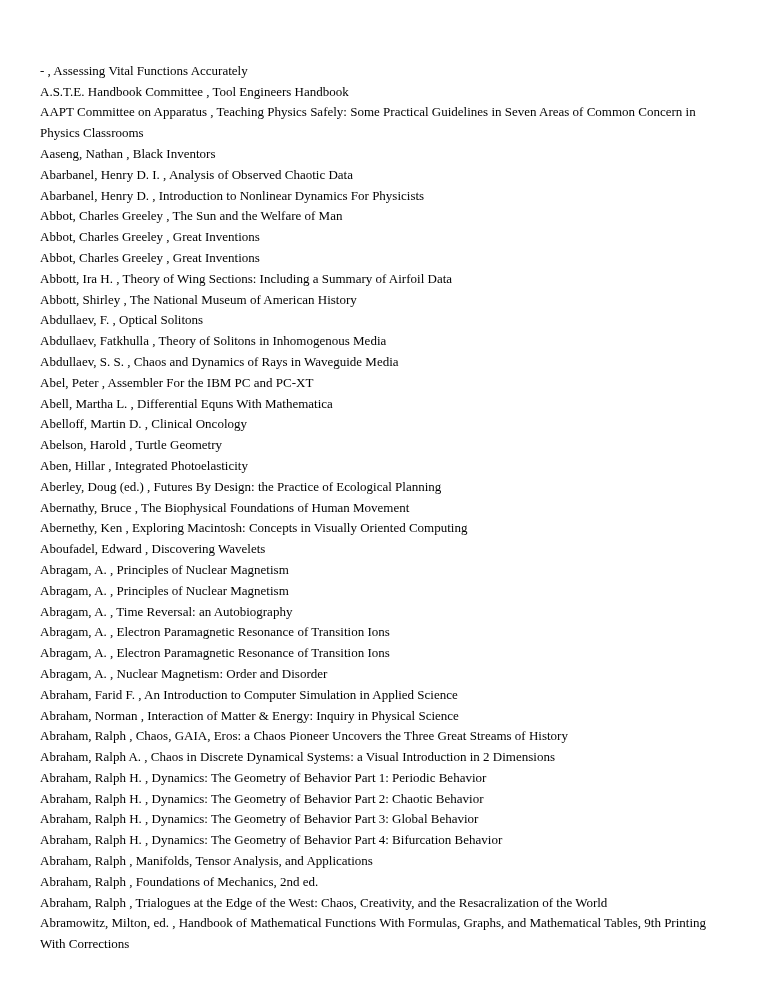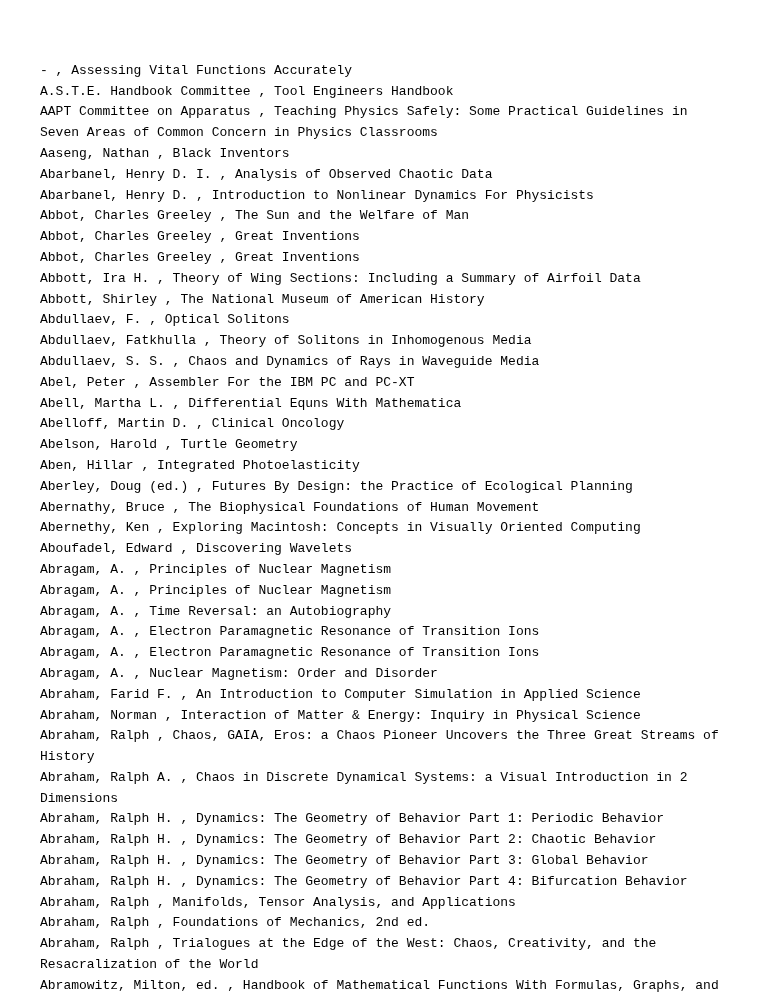--- a/index.html
+++ b/index.html
@@ -14,19 +14,20 @@
       color: #000000;
       padding: 40px 40px 40px 40px;
       line-height: 1.6;
     }
     .book-list {
       white-space: pre-wrap;
       word-wrap: break-word;
     }
     .list-item {
       display: block;
+      font-family: Liberation Serif, serif;
     }
   </style>
 </head>
 <body>
 
 <div class="book-list">
 <span class="list-item">- , Assessing Vital Functions Accurately</span><span class="list-item">A.S.T.E. Handbook Committee , Tool Engineers Handbook</span><span class="list-item">AAPT Committee on Apparatus , Teaching Physics Safely: Some Practical Guidelines in Seven Areas of Common Concern in Physics Classrooms</span><span class="list-item">Aaseng, Nathan , Black Inventors</span><span class="list-item">Abarbanel, Henry D. I. , Analysis of Observed Chaotic Data</span><span class="list-item">Abarbanel, Henry D. , Introduction to Nonlinear Dynamics For Physicists</span><span class="list-item">Abbot, Charles Greeley , The Sun and the Welfare of Man</span><span class="list-item">Abbot, Charles Greeley , Great Inventions</span><span class="list-item">Abbot, Charles Greeley , Great Inventions</span><span class="list-item">Abbott, Ira H. , Theory of Wing Sections: Including a Summary of Airfoil Data</span><span class="list-item">Abbott, Shirley , The National Museum of American History</span><span class="list-item">Abdullaev, F. , Optical Solitons</span><span class="list-item">Abdullaev, Fatkhulla , Theory of Solitons in Inhomogenous Media</span><span class="list-item">Abdullaev, S. S. , Chaos and Dynamics of Rays in Waveguide Media</span><span class="list-item">Abel, Peter , Assembler For the IBM PC and PC-XT</span><span class="list-item">Abell, Martha L. , Differential Equns With Mathematica</span><span class="list-item">Abelloff, Martin D. , Clinical Oncology</span><span class="list-item">Abelson, Harold , Turtle Geometry</span><span class="list-item">Aben, Hillar , Integrated Photoelasticity</span><span class="list-item">Aberley, Doug (ed.) , Futures By Design: the Practice of Ecological Planning</span><span class="list-item">Abernathy, Bruce , The Biophysical Foundations of Human Movement</span><span class="list-item">Abernethy, Ken , Exploring Macintosh: Concepts in Visually Oriented Computing</span><span class="list-item">Aboufadel, Edward , Discovering Wavelets</span><span class="list-item">Abragam, A. , Principles of Nuclear Magnetism</span><span class="list-item">Abragam, A. , Principles of Nuclear Magnetism</span><span class="list-item">Abragam, A. , Time Reversal: an Autobiography</span><span class="list-item">Abragam, A. , Electron Paramagnetic Resonance of Transition Ions</span><span class="list-item">Abragam, A. , Electron Paramagnetic Resonance of Transition Ions</span><span class="list-item">Abragam, A. , Nuclear Magnetism: Order and Disorder</span><span class="list-item">Abraham, Farid F. , An Introduction to Computer Simulation in Applied Science</span><span class="list-item">Abraham, Norman , Interaction of Matter &amp; Energy: Inquiry in Physical Science</span><span class="list-item">Abraham, Ralph , Chaos, GAIA, Eros: a Chaos Pioneer Uncovers the Three Great Streams of History</span><span class="list-item">Abraham, Ralph A. , Chaos in Discrete Dynamical Systems: a Visual Introduction in 2 Dimensions</span><span class="list-item">Abraham, Ralph H. , Dynamics: The Geometry of Behavior Part 1: Periodic Behavior</span><span class="list-item">Abraham, Ralph H. , Dynamics: The Geometry of Behavior Part 2: Chaotic Behavior</span><span class="list-item">Abraham, Ralph H. , Dynamics: The Geometry of Behavior Part 3: Global Behavior</span><span class="list-item">Abraham, Ralph H. , Dynamics: The Geometry of Behavior Part 4: Bifurcation Behavior</span><span class="list-item">Abraham, Ralph , Manifolds, Tensor Analysis, and Applications</span><span class="list-item">Abraham, Ralph , Foundations of Mechanics, 2nd ed.</span><span class="list-item">Abraham, Ralph , Trialogues at the Edge of the West: Chaos, Creativity, and the Resacralization of the World</span><span class="list-item">Abramowitz, Milton, ed. , Handbook of Mathematical Functions With Formulas, Graphs, and Mathematical Tables, 9th Printing With Corrections</span></div>
 
 </body></html>

